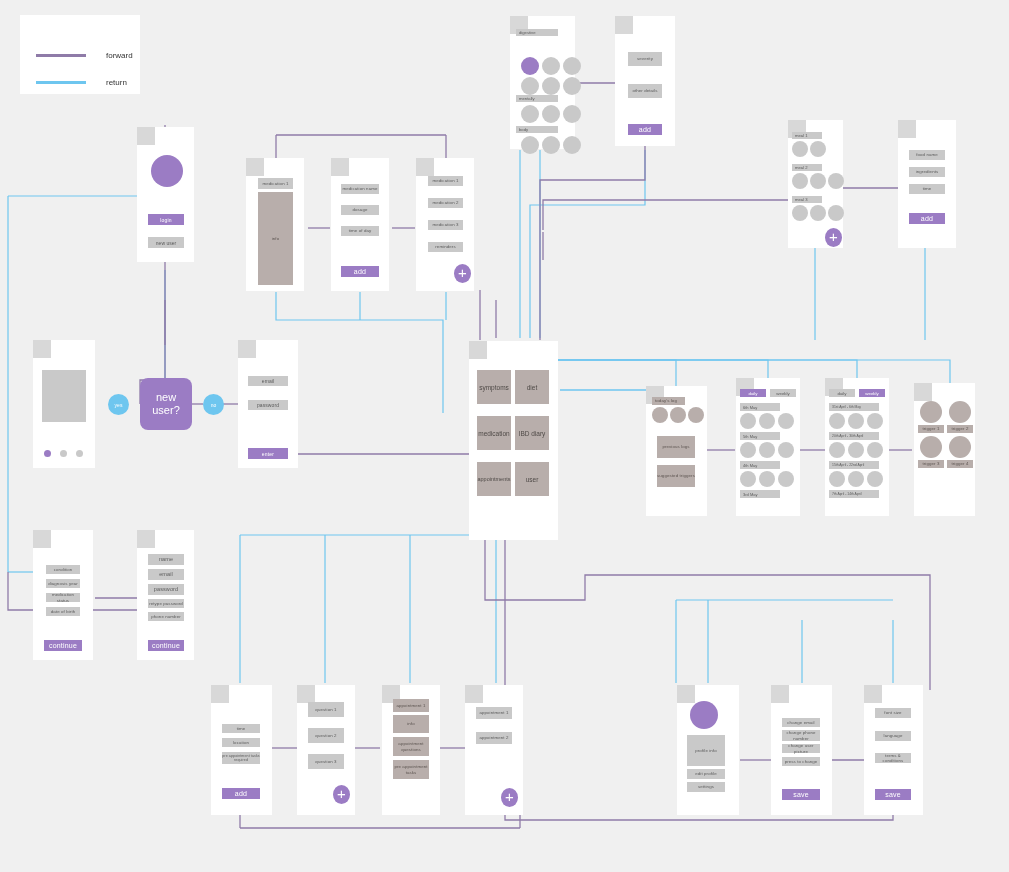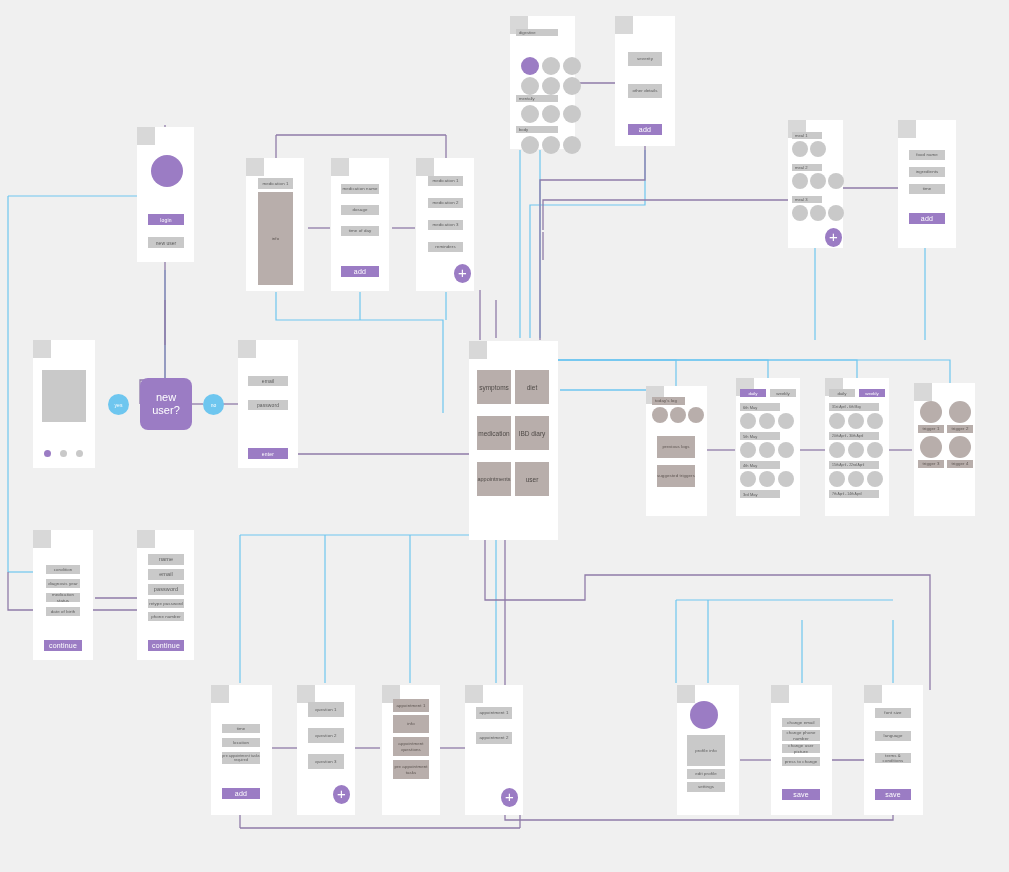--- a/index.html
+++ b/index.html
@@ -115,20 +115,30 @@
     <path d="M240,828 L520,828"></path>
     <path d="M240,810 L240,828"></path>
     <path d="M520,810 L520,828"></path>
     <path d="M700,820 L893,820 L893,812"></path>
     <path d="M8,572 L8,610 L165,610"></path>
     <path d="M165,535 L165,560"></path>
     <path d="M95,598 L137,598"></path>
   </g>
 </svg>
 
+<div class="legend">
+  <div class="row" style="left:16px;top:36px;">
+    <span class="bar" style="background:#8f7ba8"></span>
+    <span class="lbl">forward</span>
+  </div>
+  <div class="row" style="left:16px;top:63px;">
+    <span class="bar" style="background:#6ec6ef"></span>
+    <span class="lbl">return</span>
+  </div>
+</div>
 
 <div class="screen" style="left:33px;top:340px;width:62px;height:128px;">
   <div class="tab"></div>
   <div class="bigimg" style="left:9px;top:30px;width:44px;height:52px;"></div>
   <div class="dot on" style="left:11px;top:110px;"></div>
   <div class="dot" style="left:27px;top:110px;"></div>
   <div class="dot" style="left:43px;top:110px;"></div>
 </div>
 
 <div class="node" style="left:108px;top:394px;width:21px;height:21px;">

